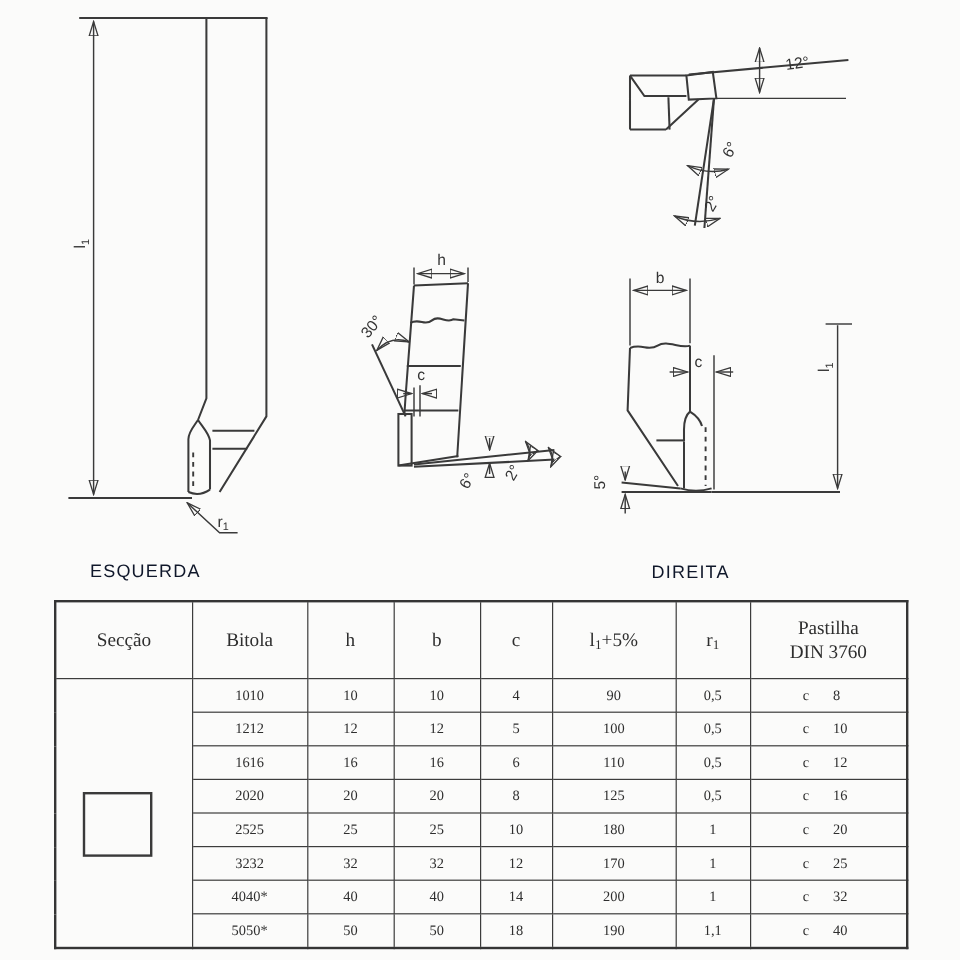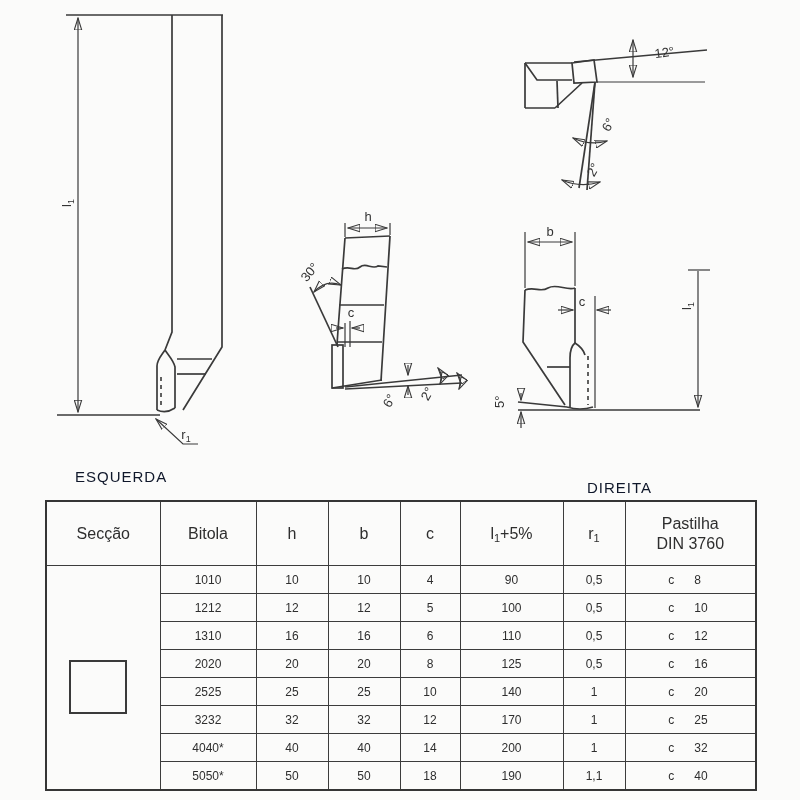--- a/index.html
+++ b/index.html
@@ -13,21 +13,21 @@
   .ln{stroke-width:1.7;}
   .thin{stroke-width:1.2;}
   .dash{stroke-width:1.6;stroke-dasharray:4 4;}
   svg text{fill:#333;font-family:"Liberation Sans", sans-serif;font-size:13px;}
   .view-label{
     position:absolute;font-size:15px;letter-spacing:1px;color:#0f172a;
   }
   
   .spec-table{
     position:absolute;left:45px;top:500px;width:710px;height:220px;
-    border-collapse:collapse;table-layout:fixed;
+    border-collapse:collapse;table-layout:fixed;font-family:Liberation Serif, serif;
   }
   .spec-table td,.spec-table th{
     border:1.6px solid #3c3c3c;text-align:center;vertical-align:middle;
     font-weight:normal;color:#2e2e2e;padding:0;
   }
   .spec-table{border:2.5px solid #353535;}
   .hdr-row th{height:63px;font-size:16px;line-height:1.25;}
   .data-row td{height:27px;font-size:12px;}
   sub{font-size:11px;vertical-align:-3px;line-height:0;}
   .sec-cell{vertical-align:middle;}
@@ -155,21 +155,21 @@
     <path class="thin" d="M31,183 V190" marker-end="url(#ah)"></path>
     <path class="thin" d="M31,218 V202" marker-end="url(#ah)"></path>
     <text transform="translate(14,198) rotate(-90)">5°</text>
 
     <path class="thin" d="M198,60 H220"></path>
     <path class="thin" d="M208,61 V197" marker-end="url(#ah)"></path>
     <text transform="translate(201,100) rotate(-90)"><tspan>l</tspan><tspan font-size="9" dy="3">1</tspan></text>
   </svg>
 
   <div class="view-label" style="left:75px;top:468px;">ESQUERDA</div>
-  <div class="view-label" style="left:543px;top:479px;margin-left:44px;">DIREITA</div>
+  <div class="view-label" style="left:543px;top:469px;">DIREITA</div>
 
   <table class="spec-table">
     <colgroup>
       <col style="width:114px">
         <col style="width:96px">
         <col style="width:72px">
       <col style="width:72px">
         <col style="width:60px">
         <col style="width:103px">
       <col style="width:62px">
@@ -211,21 +211,21 @@
       <td>100</td>
       <td>0,5</td>
       <td>
             <div class="past-cell-inner">
               <span>c</span>
               <span>10</span>
             </div>
           </td>
     </tr>
     <tr class="data-row">
-      <td>1310</td>
+      <td>1616</td>
       <td>16</td>
       <td>16</td>
       <td>6</td>
       <td>110</td>
       <td>0,5</td>
       <td>
             <div class="past-cell-inner">
               <span>c</span>
               <span>12</span>
             </div>
@@ -243,21 +243,21 @@
               <span>c</span>
               <span>16</span>
             </div>
           </td>
     </tr>
     <tr class="data-row">
       <td>2525</td>
       <td>25</td>
       <td>25</td>
       <td>10</td>
-      <td>140</td>
+      <td>180</td>
       <td>1</td>
       <td>
             <div class="past-cell-inner">
               <span>c</span>
               <span>20</span>
             </div>
           </td>
     </tr>
     <tr class="data-row">
       <td>3232</td>

